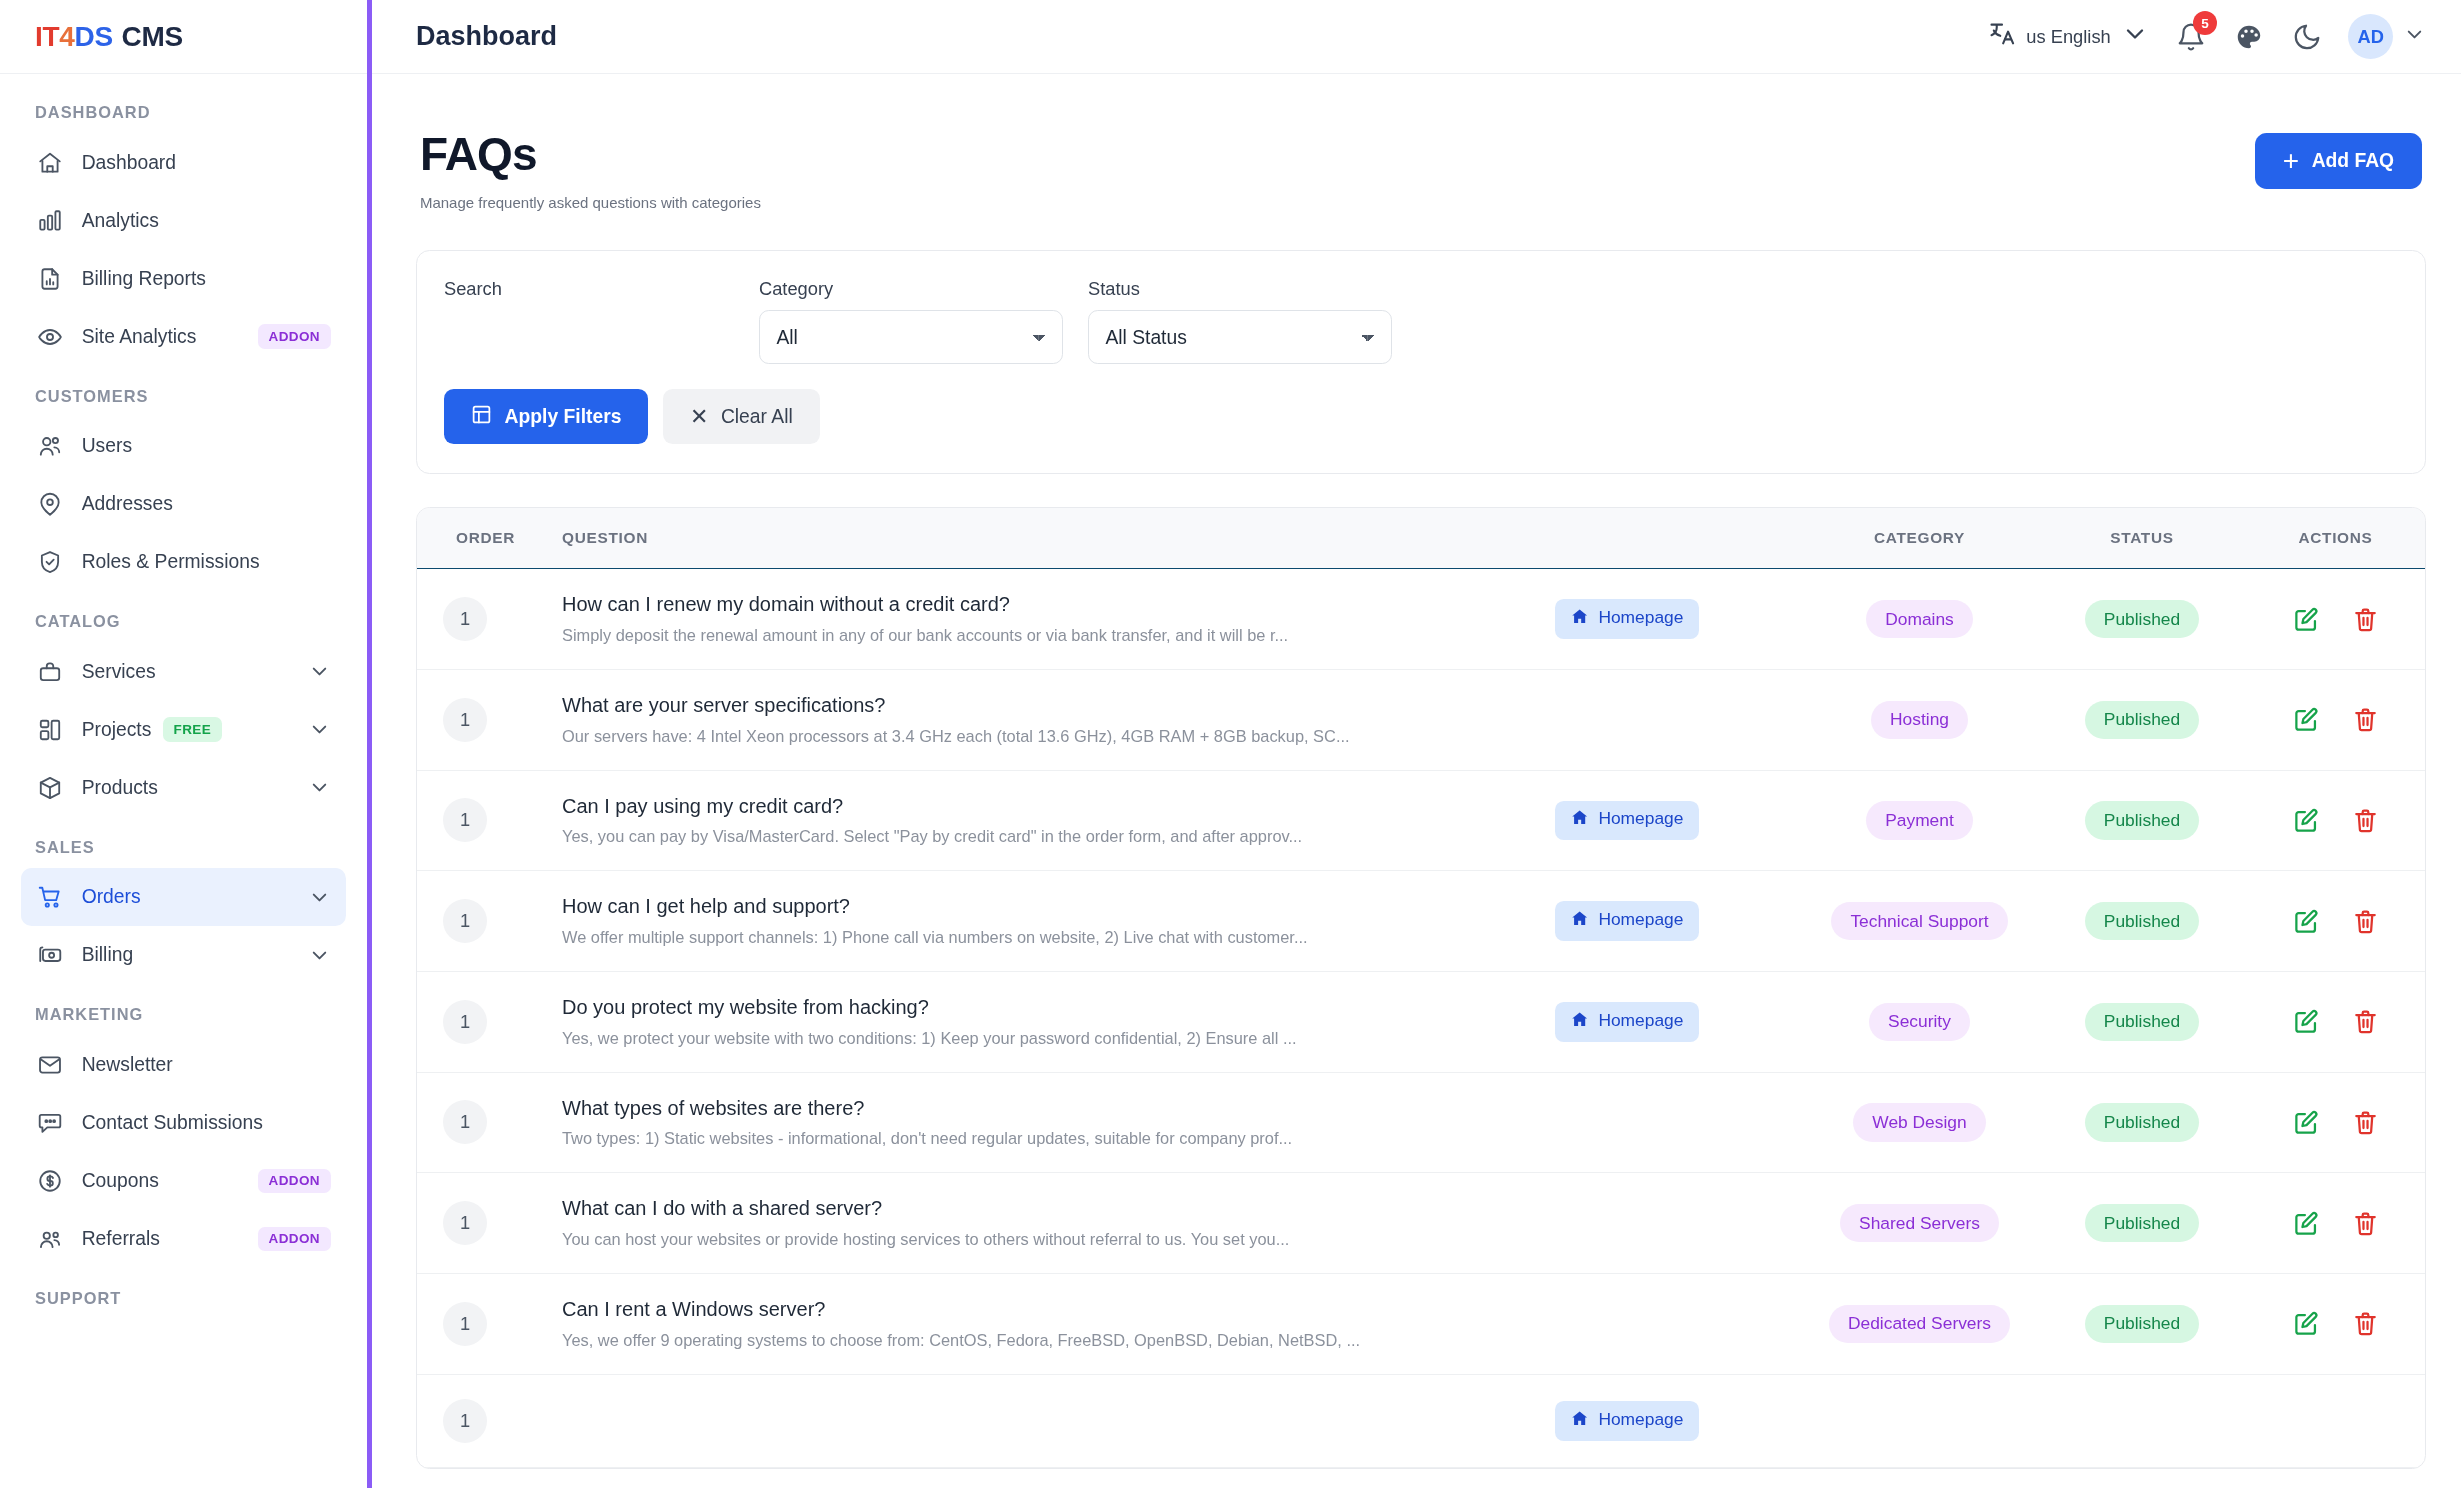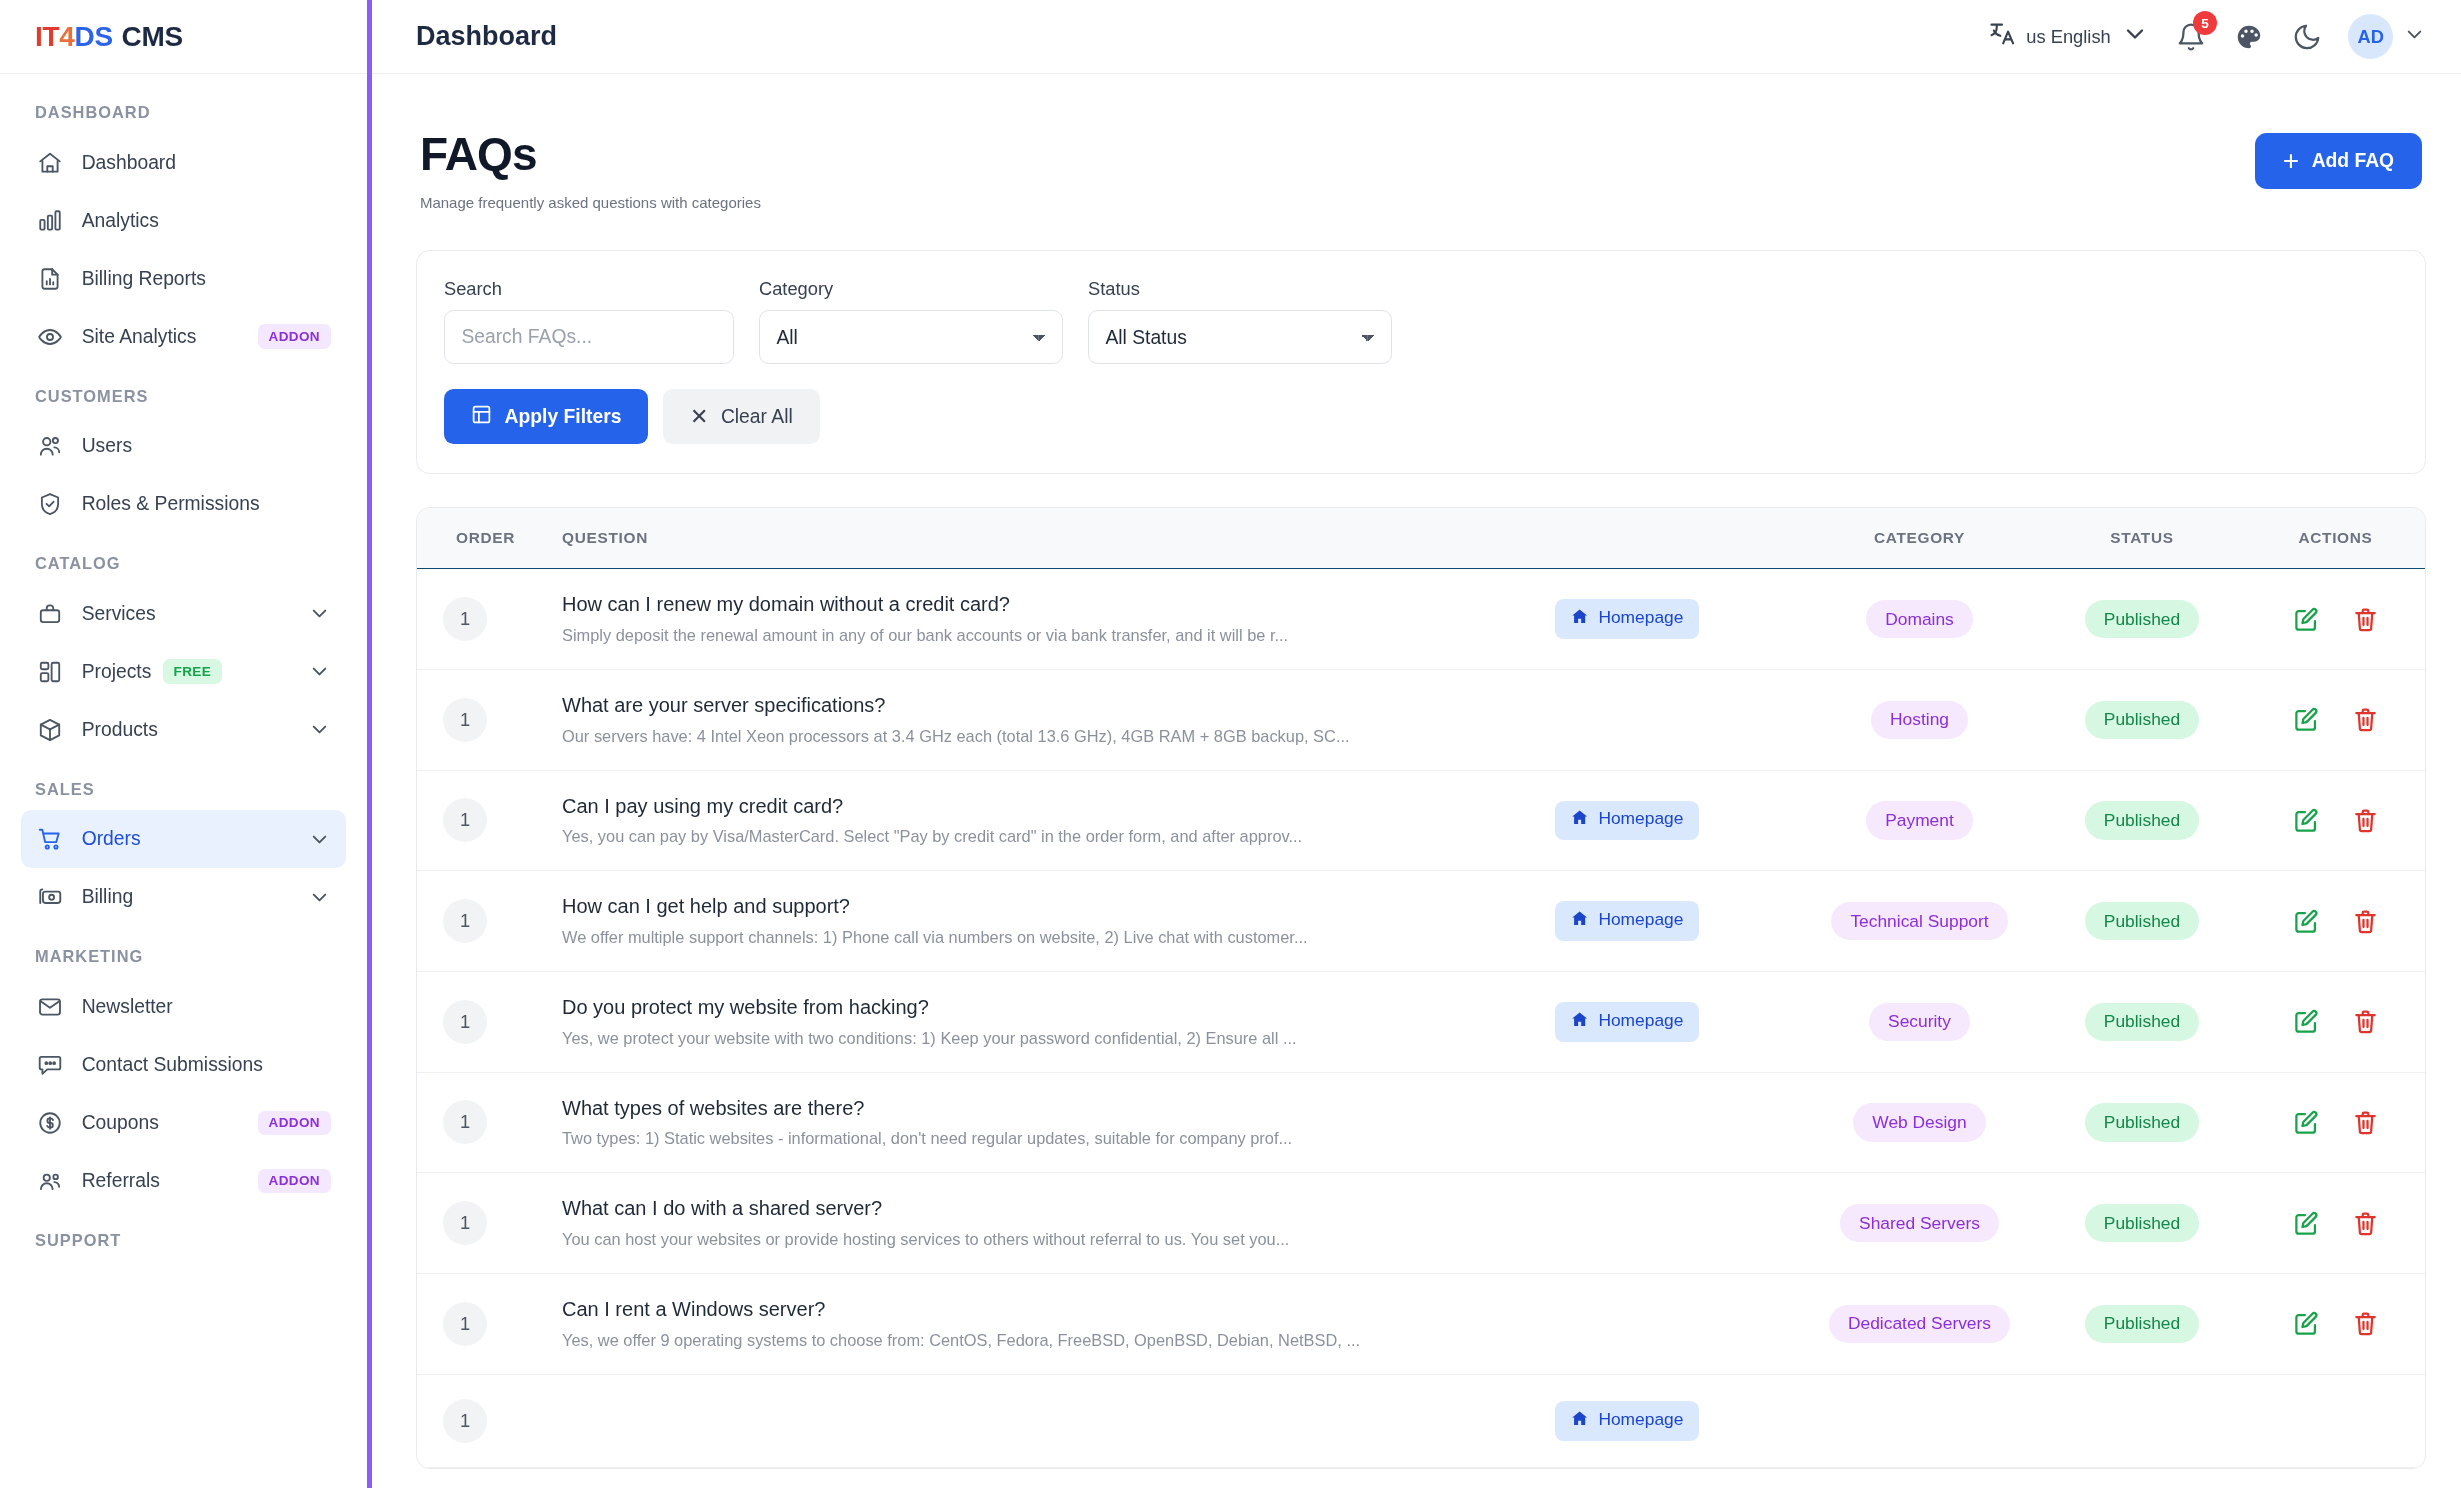--- a/index.html
+++ b/index.html
@@ -285,20 +285,29 @@
               <path d="M3.5 20a5.5 5.5 0 0 1 11 0"></path>
               <circle cx="17" cy="7" r="2.4"></circle>
               <path d="M16 13.2a4.6 4.6 0 0 1 4.5 4.6"></path>
             </svg>
           </span>
           <span class="nav-label">Users</span>
         </div>
         <div class="nav-item">
           <span class="ico">
             <svg viewBox="0 0 24 24" fill="none" stroke="currentColor" stroke-width="1.7" stroke-linecap="round" stroke-linejoin="round">
+              <path d="M20 10.5c0 5.2-8 11.5-8 11.5S4 15.7 4 10.5a8 8 0 1 1 16 0z"></path>
+              <circle cx="12" cy="10.3" r="2.6"></circle>
+            </svg>
+          </span>
+          <span class="nav-label">Addresses</span>
+        </div>
+        <div class="nav-item">
+          <span class="ico">
+            <svg viewBox="0 0 24 24" fill="none" stroke="currentColor" stroke-width="1.7" stroke-linecap="round" stroke-linejoin="round">
               <path d="M12 2.8 4.5 6v6c0 5 3.3 8.1 7.5 9.3 4.2-1.2 7.5-4.3 7.5-9.3V6z"></path>
               <polyline points="8.8 11.8 11.2 14.2 15.4 9.8"></polyline>
             </svg>
           </span>
           <span class="nav-label">Roles &amp; Permissions</span>
         </div>
         <div class="nav-section">CATALOG</div>
         <div class="nav-item">
           <span class="ico">
             <svg viewBox="0 0 24 24" fill="none" stroke="currentColor" stroke-width="1.7" stroke-linecap="round" stroke-linejoin="round">
@@ -487,21 +496,20 @@
         <button class="btn-add">
           <span class="plus">+</span>
           <span>Add FAQ</span>
         </button>
       </div>
 
       <section class="filter-card">
         <div class="filter-row">
           <div class="fld search">
             <label class="fld-label">Search</label>
-            <input class="inp" type="text" placeholder="Search FAQs..." style="">
           </div>
           <div class="fld cat">
             <label class="fld-label">Category</label>
             <select class="sel">
               <option>All</option>
             </select>
           </div>
           <div class="fld status">
             <label class="fld-label">Status</label>
             <select class="sel">

